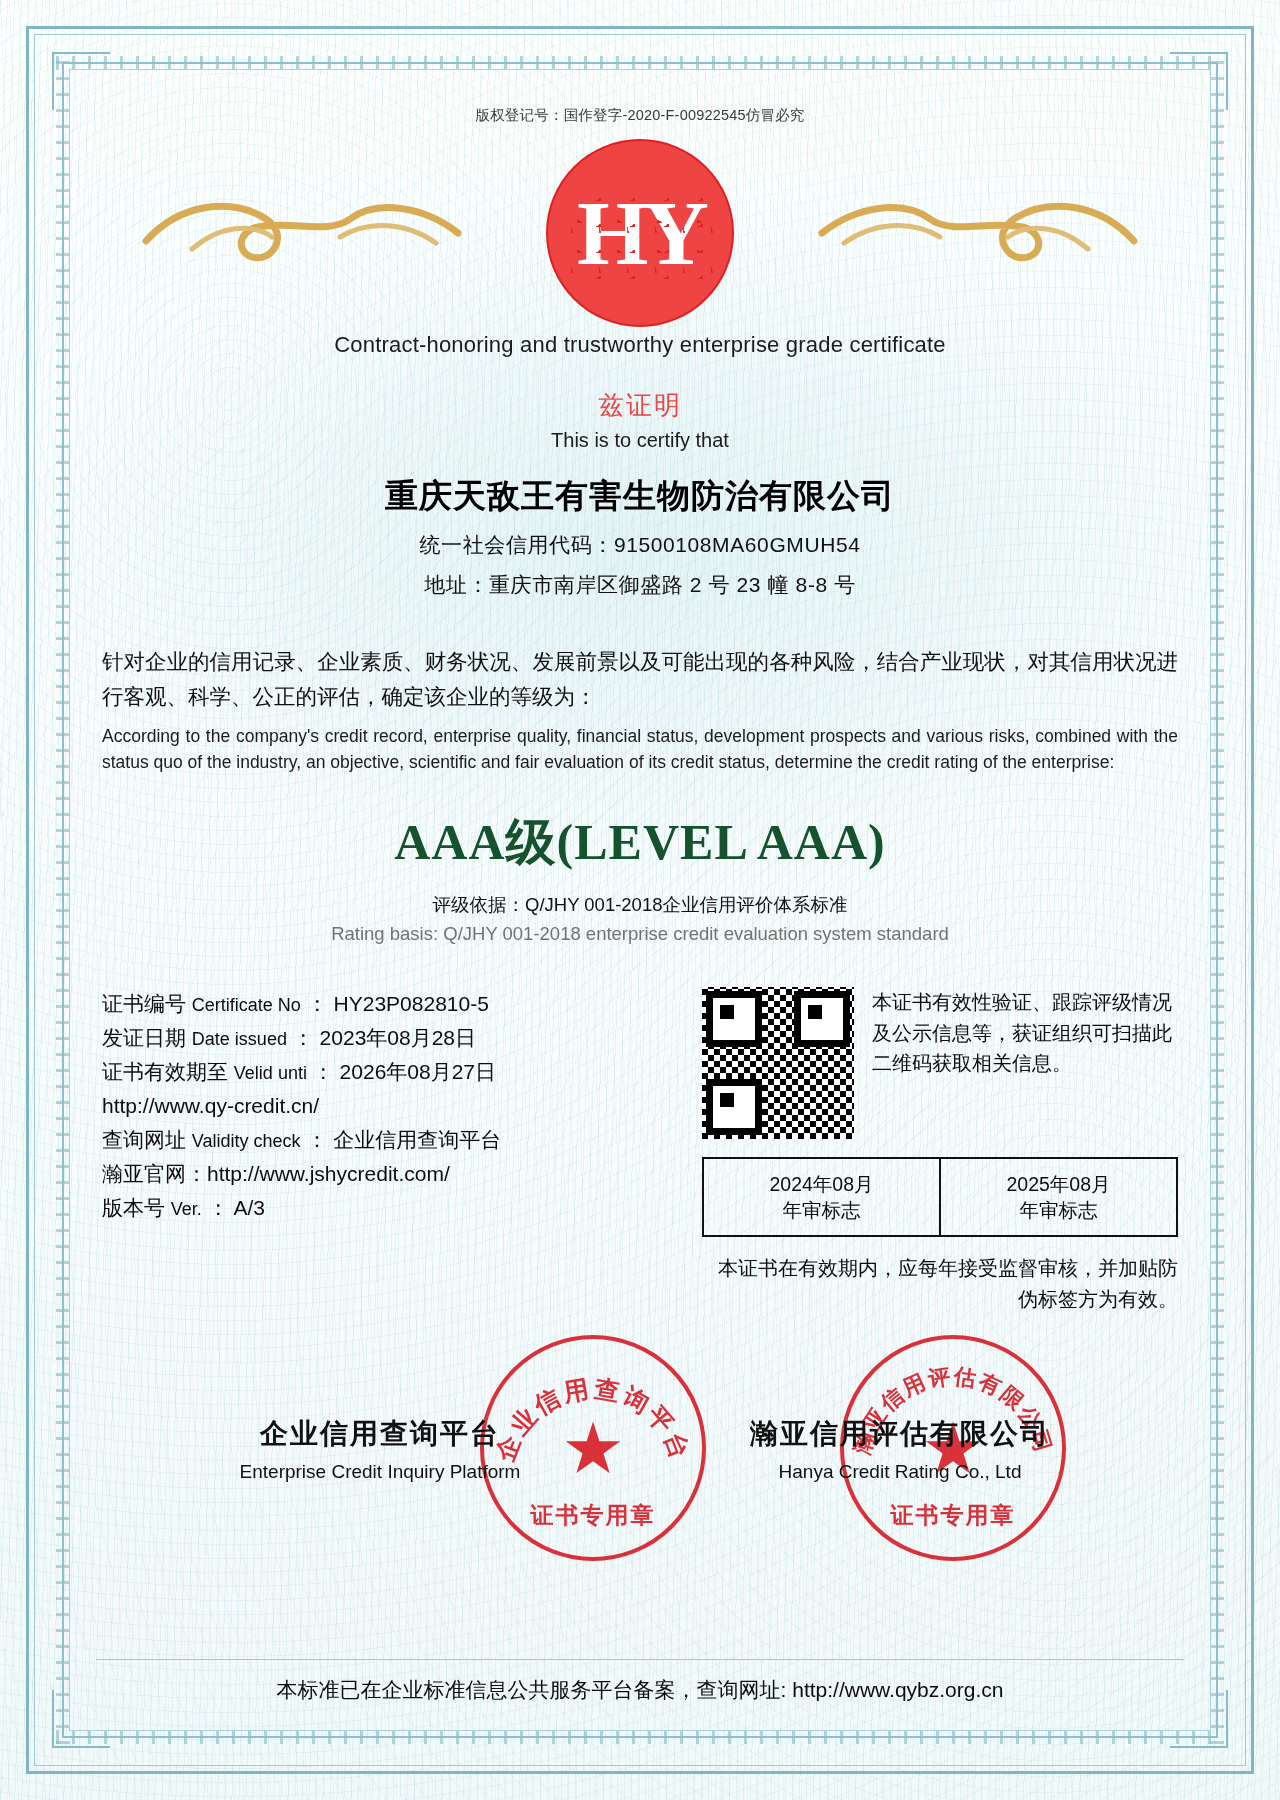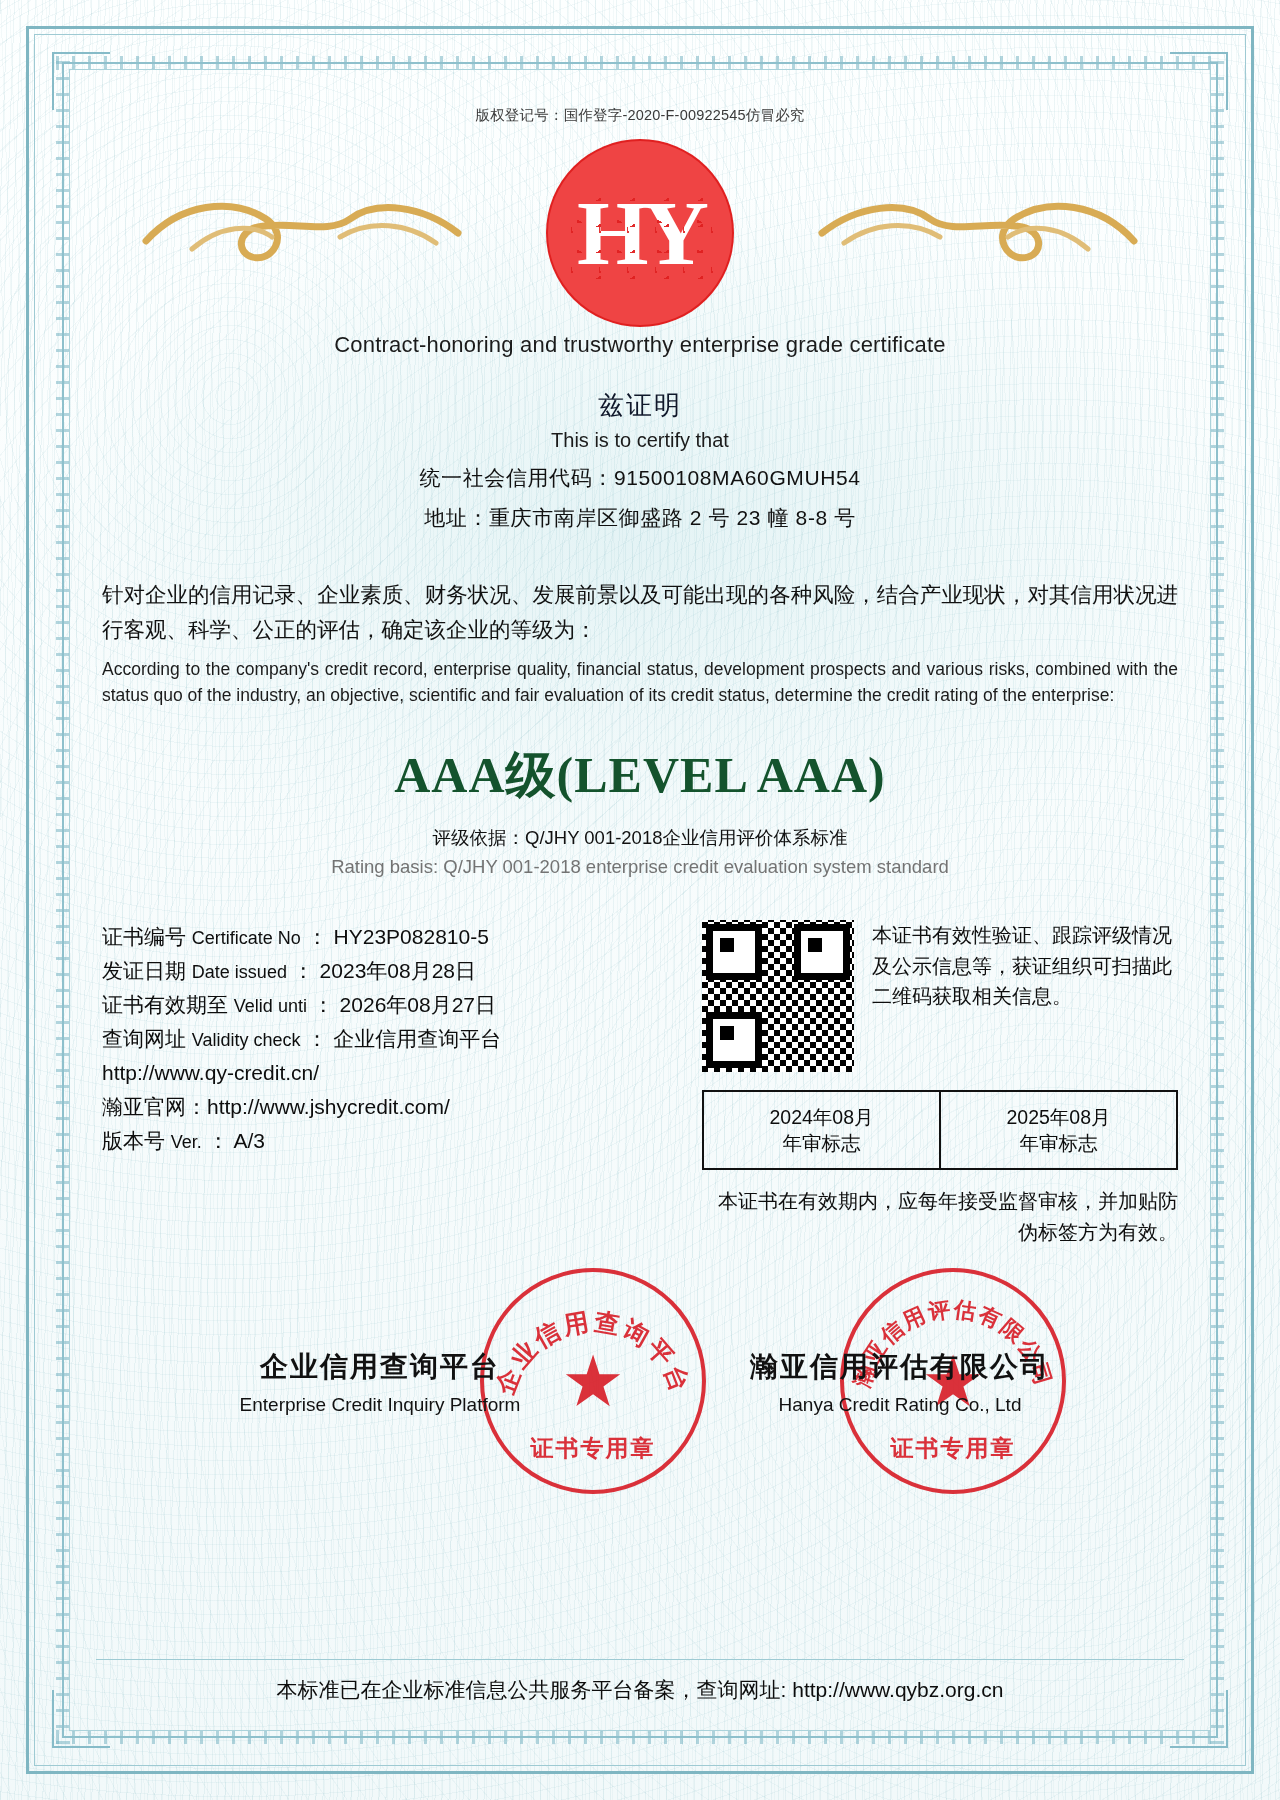--- a/index.html
+++ b/index.html
@@ -127,21 +127,21 @@
   .title-en{
     text-align:center;
     font-size:22px;
     color:#1b1b1b;
     margin-top:14px;
     letter-spacing:0.2px;
   }
   .certify-cn{
     text-align:center;
     font-size:26px;
-    color:#0f172a;
+    color:#ef4444;
     margin-top:30px;
     letter-spacing:2px;
   }
   .certify-en{
     text-align:center;
     font-size:20px;
     color:#1b1b1b;
     margin-top:6px;
   }
   .company{
@@ -341,20 +341,21 @@
         <path d="M52,70 C80,46 112,44 132,58" fill="none" stroke="#e0bd77" stroke-width="5" stroke-linecap="round"></path>
         <path d="M200,58 C230,40 268,44 296,64" fill="none" stroke="#e0bd77" stroke-width="5" stroke-linecap="round"></path>
       </svg>
     </div>
 
     <div class="title-en">Contract-honoring and trustworthy enterprise grade certificate</div>
 
     <div class="certify-cn">兹证明</div>
     <div class="certify-en">This is to certify that</div>
 
+    <div class="company">重庆天敌王有害生物防治有限公司</div>
     <div class="org-line">统一社会信用代码：91500108MA60GMUH54</div>
     <div class="org-line">地址：重庆市南岸区御盛路 2 号 23 幢 8-8 号</div>
 
     <div class="para">
       <div class="cn">针对企业的信用记录、企业素质、财务状况、发展前景以及可能出现的各种风险，结合产业现状，对其信用状况进行客观、科学、公正的评估，确定该企业的等级为：</div>
       <div class="en">According to the company's credit record, enterprise quality, financial status, development prospects and various risks, combined with the status quo of the industry, an objective, scientific and fair evaluation of its credit status, determine the credit rating of the enterprise:</div>
     </div>
 
     <div class="level">AAA级(LEVEL AAA)</div>
     <div class="basis-cn">评级依据：Q/JHY 001-2018企业信用评价体系标准</div>
@@ -373,27 +374,27 @@
           <span class="lab-en">Date issued</span>
           <span>：</span>
           <span class="val">2023年08月28日</span>
         </div>
         <div class="d-row">
           <span class="lab-cn">证书有效期至</span>
           <span class="lab-en">Velid unti</span>
           <span>：</span>
           <span class="val">2026年08月27日</span>
         </div>
+        <div class="d-row">http://www.qy-credit.cn/</div>
         <div class="d-row">
           <span class="lab-cn">查询网址</span>
           <span class="lab-en">Validity check</span>
           <span>：</span>
           <span class="val">企业信用查询平台</span>
         </div>
-        <div class="d-row">http://www.qy-credit.cn/</div>
         <div class="d-row">瀚亚官网：http://www.jshycredit.com/</div>
         <div class="d-row">
           <span class="lab-cn">版本号</span>
           <span class="lab-en">Ver.</span>
           <span>：</span>
           <span class="val">A/3</span>
         </div>
       </div>
 
       <div class="right">

